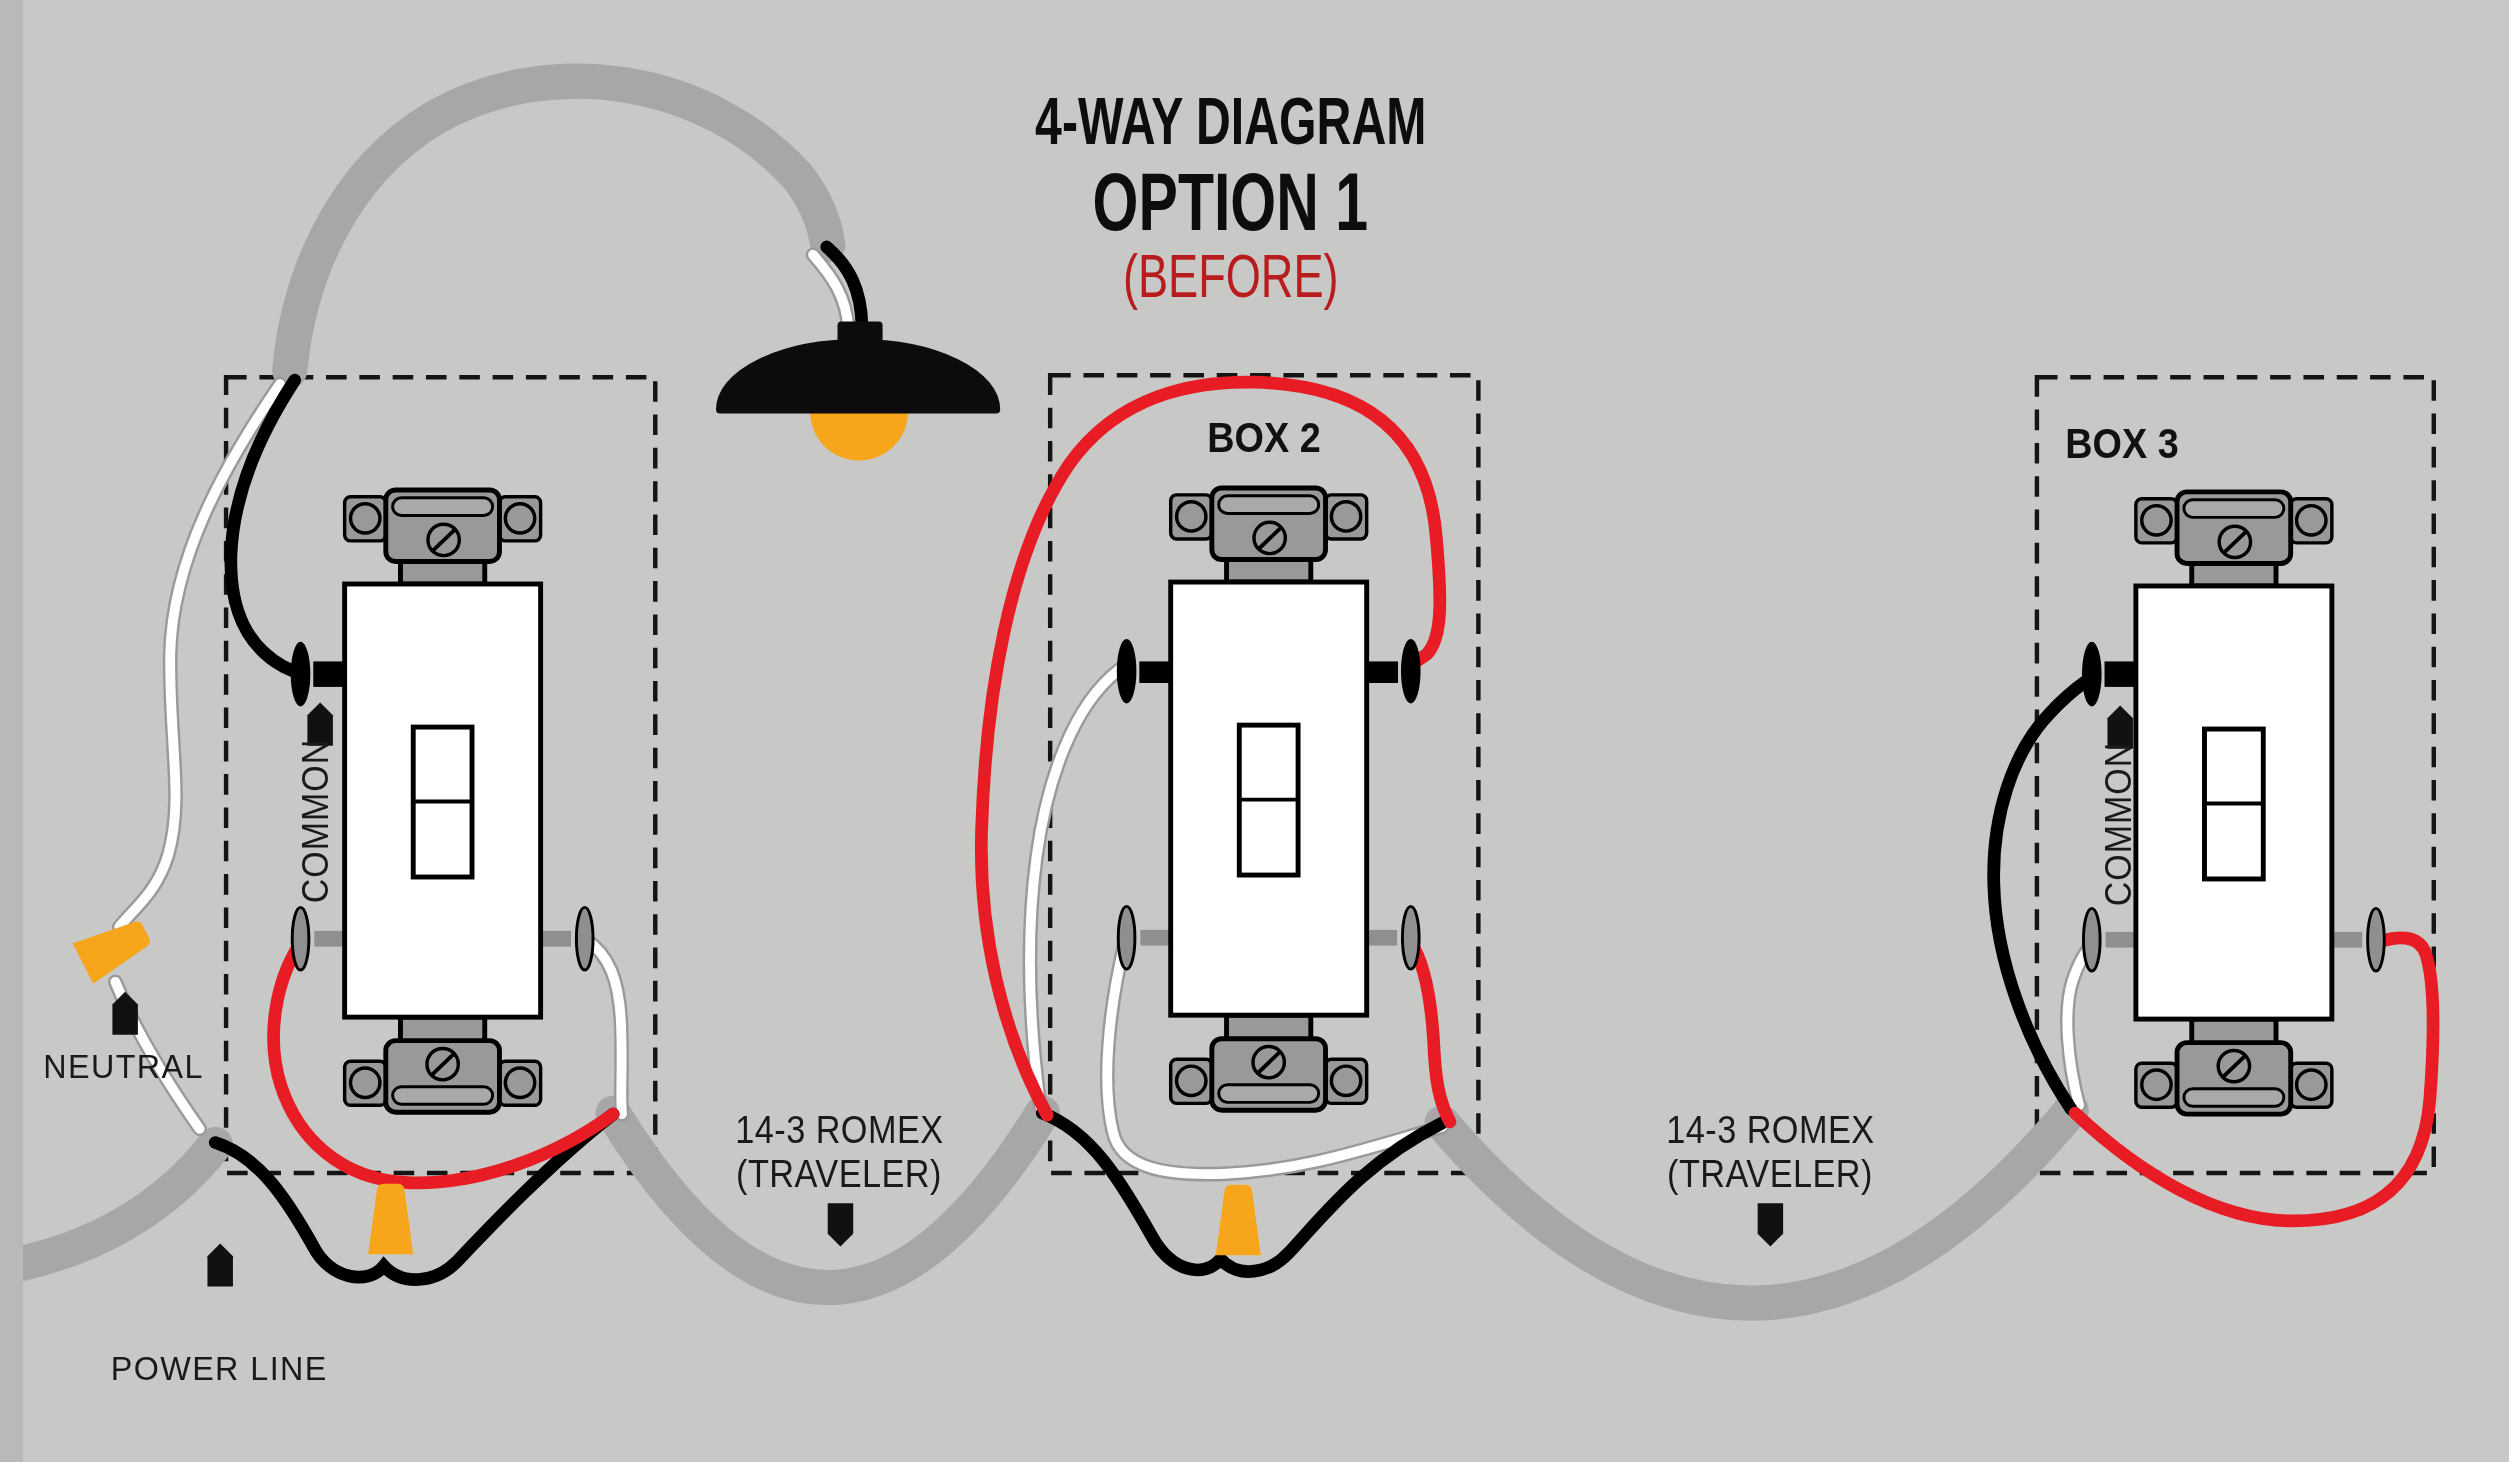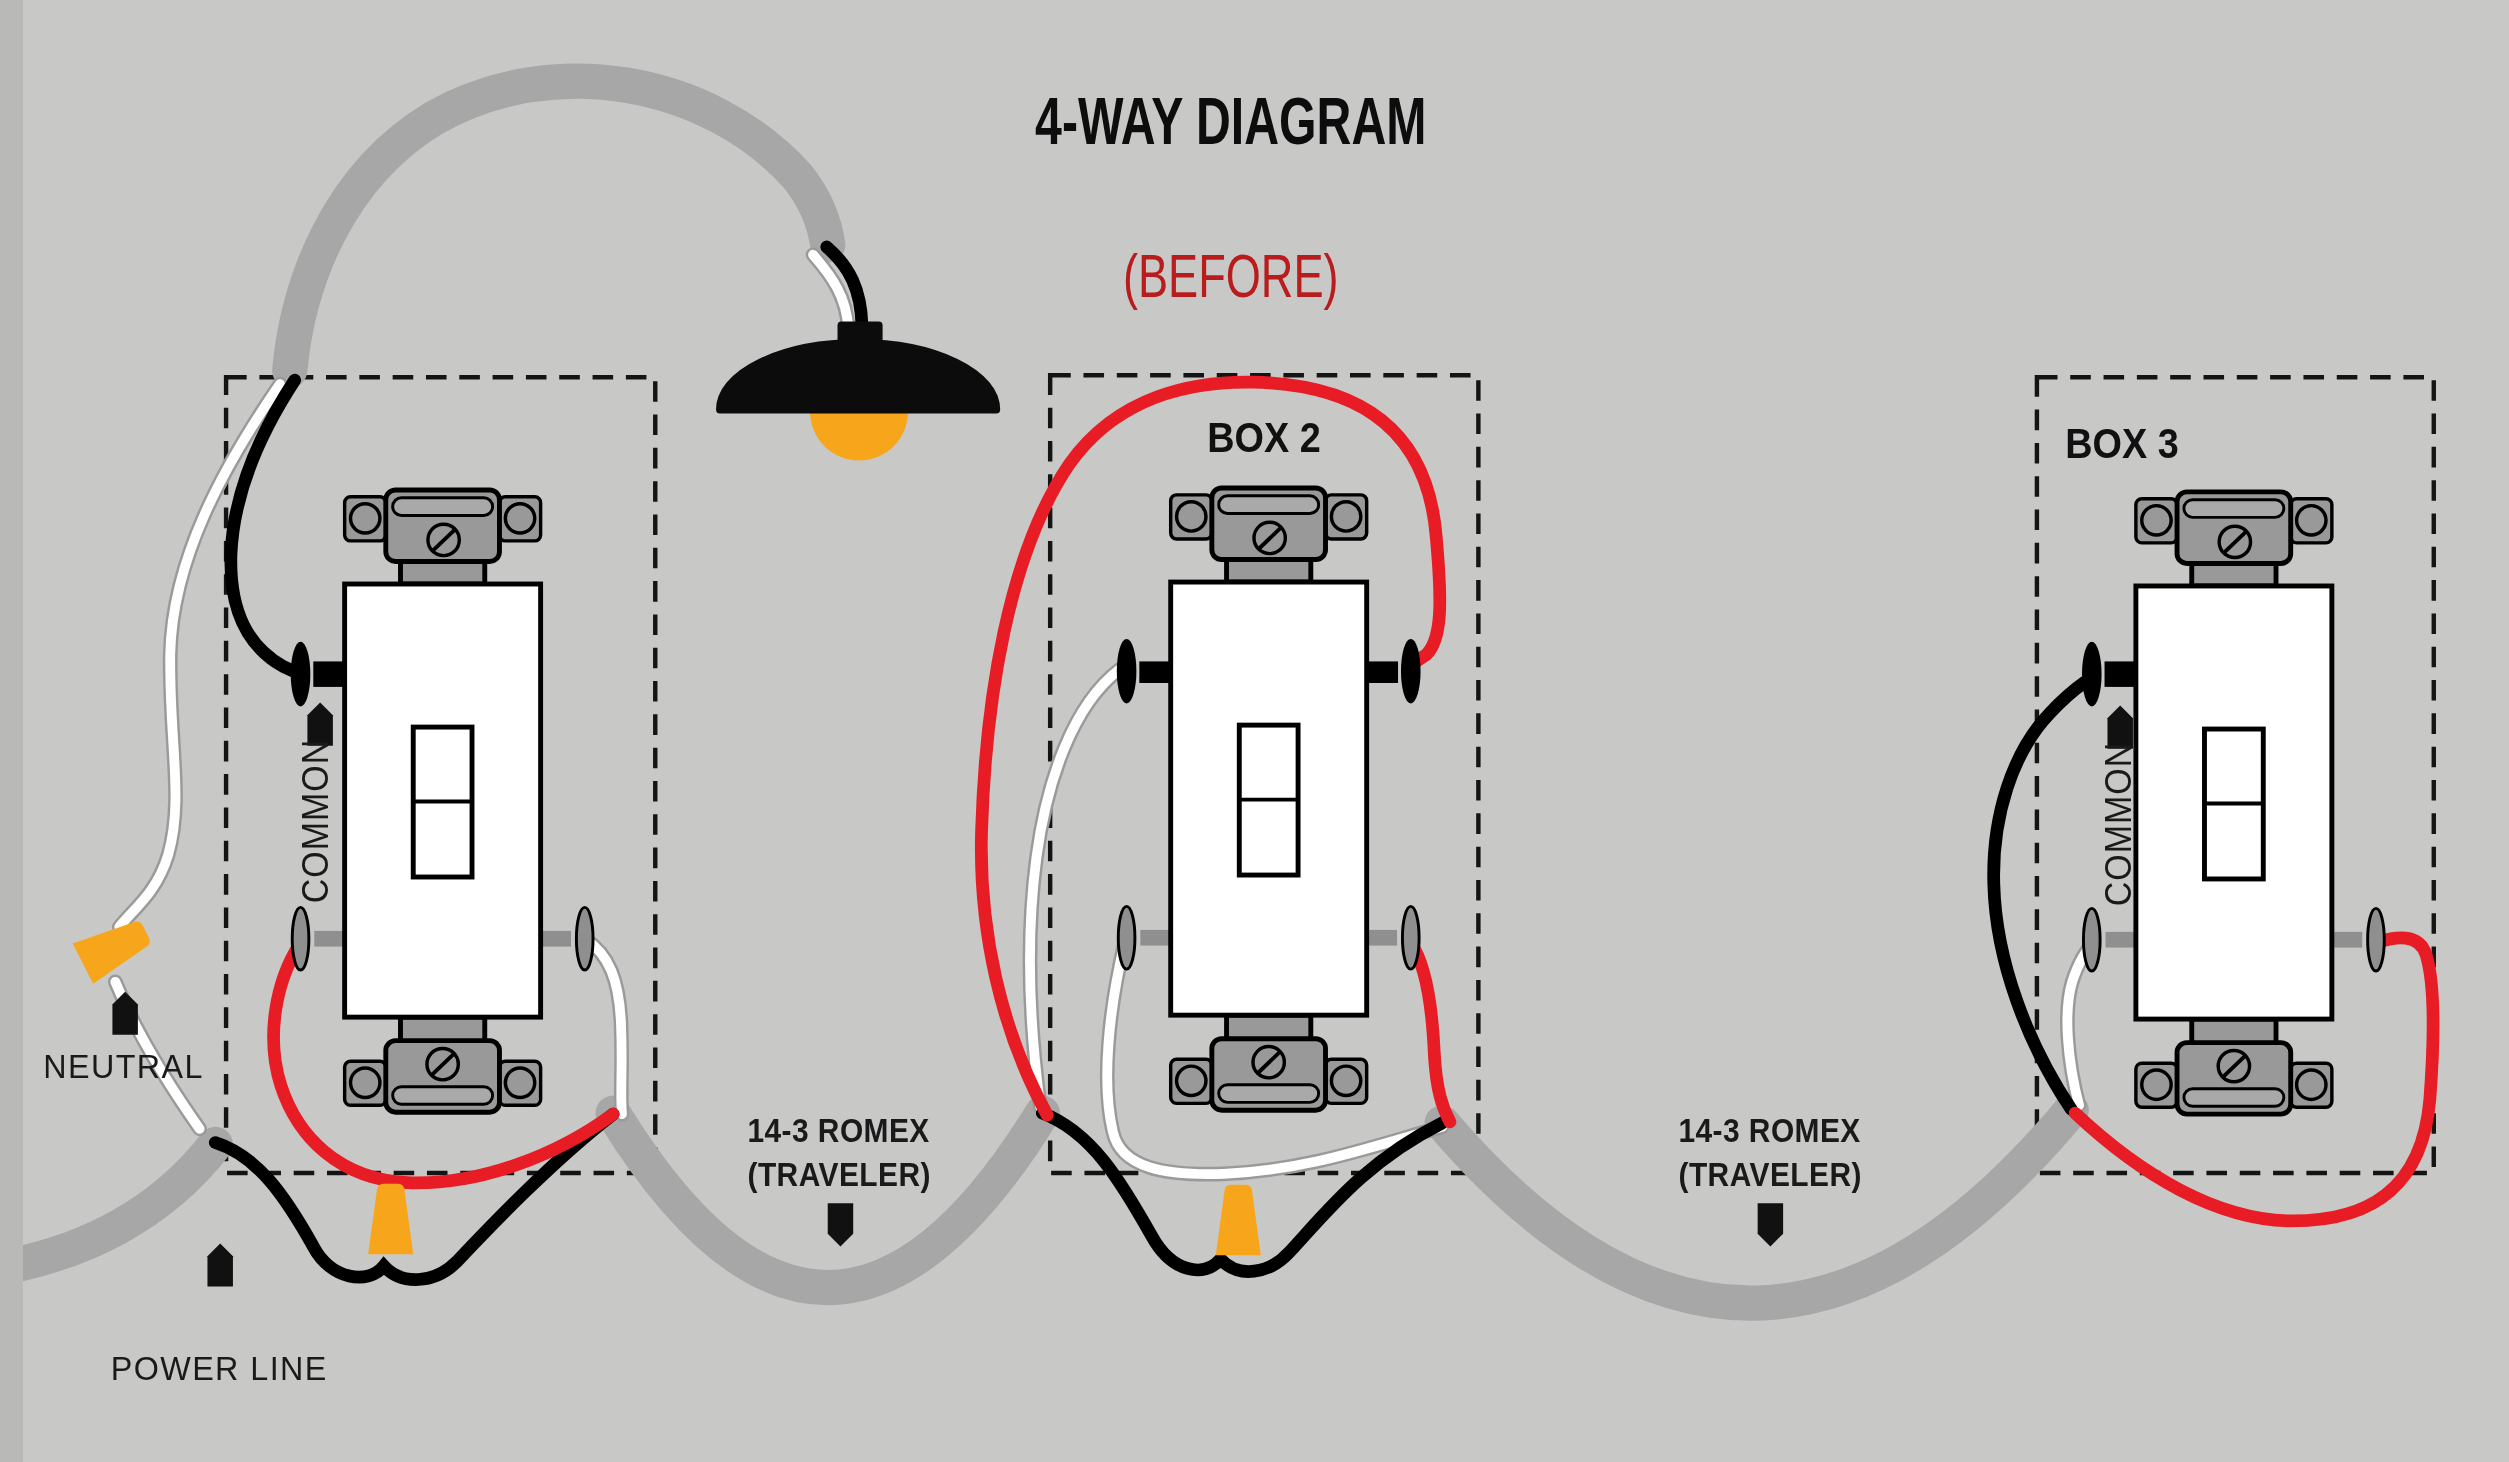--- a/index.html
+++ b/index.html
@@ -37,21 +37,21 @@
   .center-text{text-align:center;white-space:nowrap;}
   .cx{display:inline-block;transform-origin:center top;}
   .title-line1{left:0;top:82px;width:2415px;font-size:67px;font-weight:700;color:#0d0d0d;}
   .title-line1 .cx{transform:scaleX(0.72);}
   .title-line2{left:0;top:155px;width:2415px;font-size:82px;font-weight:700;color:#0d0d0d;}
   .title-line2 .cx{transform:scaleX(0.72);}
   .title-line3{left:0;top:241px;width:2415px;font-size:61px;font-weight:400;color:#b91c1c;}
   .title-line3 .cx{transform:scaleX(0.74);}
   .box-label{font-size:42px;font-weight:700;color:#111;width:392px;}
   .box-label .cx{transform:scaleX(0.9);}
-  .romex-label{font-size:34px;font-weight:700;line-height:44px;width:392px;letter-spacing:0.5px;}
+  .romex-label{font-size:39px;font-weight:400;line-height:44px;width:392px;letter-spacing:0.5px;}
   .romex-label .cx{transform:scaleX(0.88);}
   .small-label{font-size:34px;font-weight:400;letter-spacing:1.5px;width:392px;}
   .small-label .cx{transform:scaleX(0.95);}
   .common-label{font-size:37px;font-weight:400;letter-spacing:1px;white-space:nowrap;
     transform:translate(-50%,-50%) rotate(-90deg);}
   .common-label .cx{transform:scaleX(0.92);}
 </style>
 </head>
 <body>
 
@@ -174,20 +174,23 @@
     <use href="#arrow-up" class="arrow" transform="translate(201,1291)"></use>
     <use href="#arrow-up" class="arrow" transform="translate(303,739)"></use>
     <use href="#arrow-up" class="arrow" transform="translate(2140,742)"></use>
     <use href="#arrow-up" class="arrow" transform="translate(834,1250) rotate(180)"></use>
     <use href="#arrow-up" class="arrow" transform="translate(1783,1250) rotate(180)"></use>
   </svg>
 
   <div class="abs center-text title-line1">
     <span class="cx">4-WAY DIAGRAM</span>
   </div>
+  <div class="abs center-text title-line2">
+    <span class="cx">OPTION 1</span>
+  </div>
   <div class="abs center-text title-line3">
     <span class="cx">(BEFORE)</span>
   </div>
 
   <div class="abs center-text box-label" style="left:1045px;top:414px;">
     <span class="cx">BOX 2</span>
   </div>
   <div class="abs center-text box-label" style="left:1903px;top:420px;">
     <span class="cx">BOX 3</span>
   </div>

